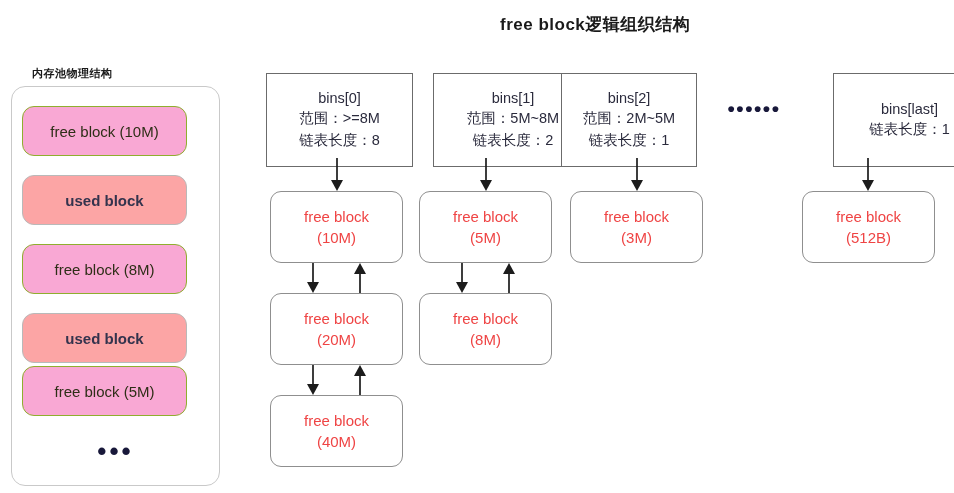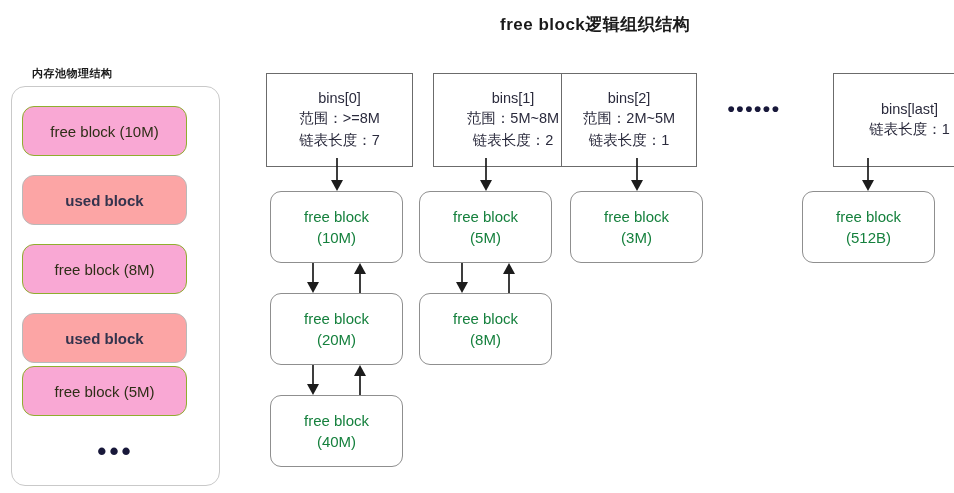--- a/index.html
+++ b/index.html
@@ -109,21 +109,21 @@
   .node {
     width: 133px; height: 72px;
     border: 1.4px solid #8f8f8f;
     border-radius: 11px;
     background: #ffffff;
     box-sizing: border-box;
     display: flex;
     flex-direction: column;
     align-items: center;
     justify-content: center;
-    color: #15803d;
+    color: #ef4444;
     font-size: 15px;
     line-height: 21px;
     white-space: nowrap;
   }
 
   
   .conn { overflow: visible; }
   .conn line { stroke: #1c1c1c; stroke-width: 1.7px; }
   .conn polygon { fill: #1c1c1c; }
 </style>
@@ -148,21 +148,21 @@
   <span>used block</span>
 </div>
 <div class="abs pool-block free" style="top:366px">
   <span>free block (5M)</span>
 </div>
 <div class="abs" id="pool-ellipsis">•••</div>
 
 <div class="abs bin-cell" style="left:266px; width:147px">
   <span class="bin-name">bins[0]</span>
   <span class="bin-row">范围：&gt;=8M</span>
-  <span class="bin-row">链表长度：7</span>
+  <span class="bin-row">链表长度：8</span>
 </div>
 <div class="abs bin-cell" style="left:433px; width:160px">
   <span class="bin-name">bins[1]</span>
   <span class="bin-row">范围：5M~8M</span>
   <span class="bin-row">链表长度：2</span>
 </div>
 <div class="abs bin-cell" style="left:561px; width:136px">
   <span class="bin-name">bins[2]</span>
   <span class="bin-row">范围：2M~5M</span>
   <span class="bin-row">链表长度：1</span>

